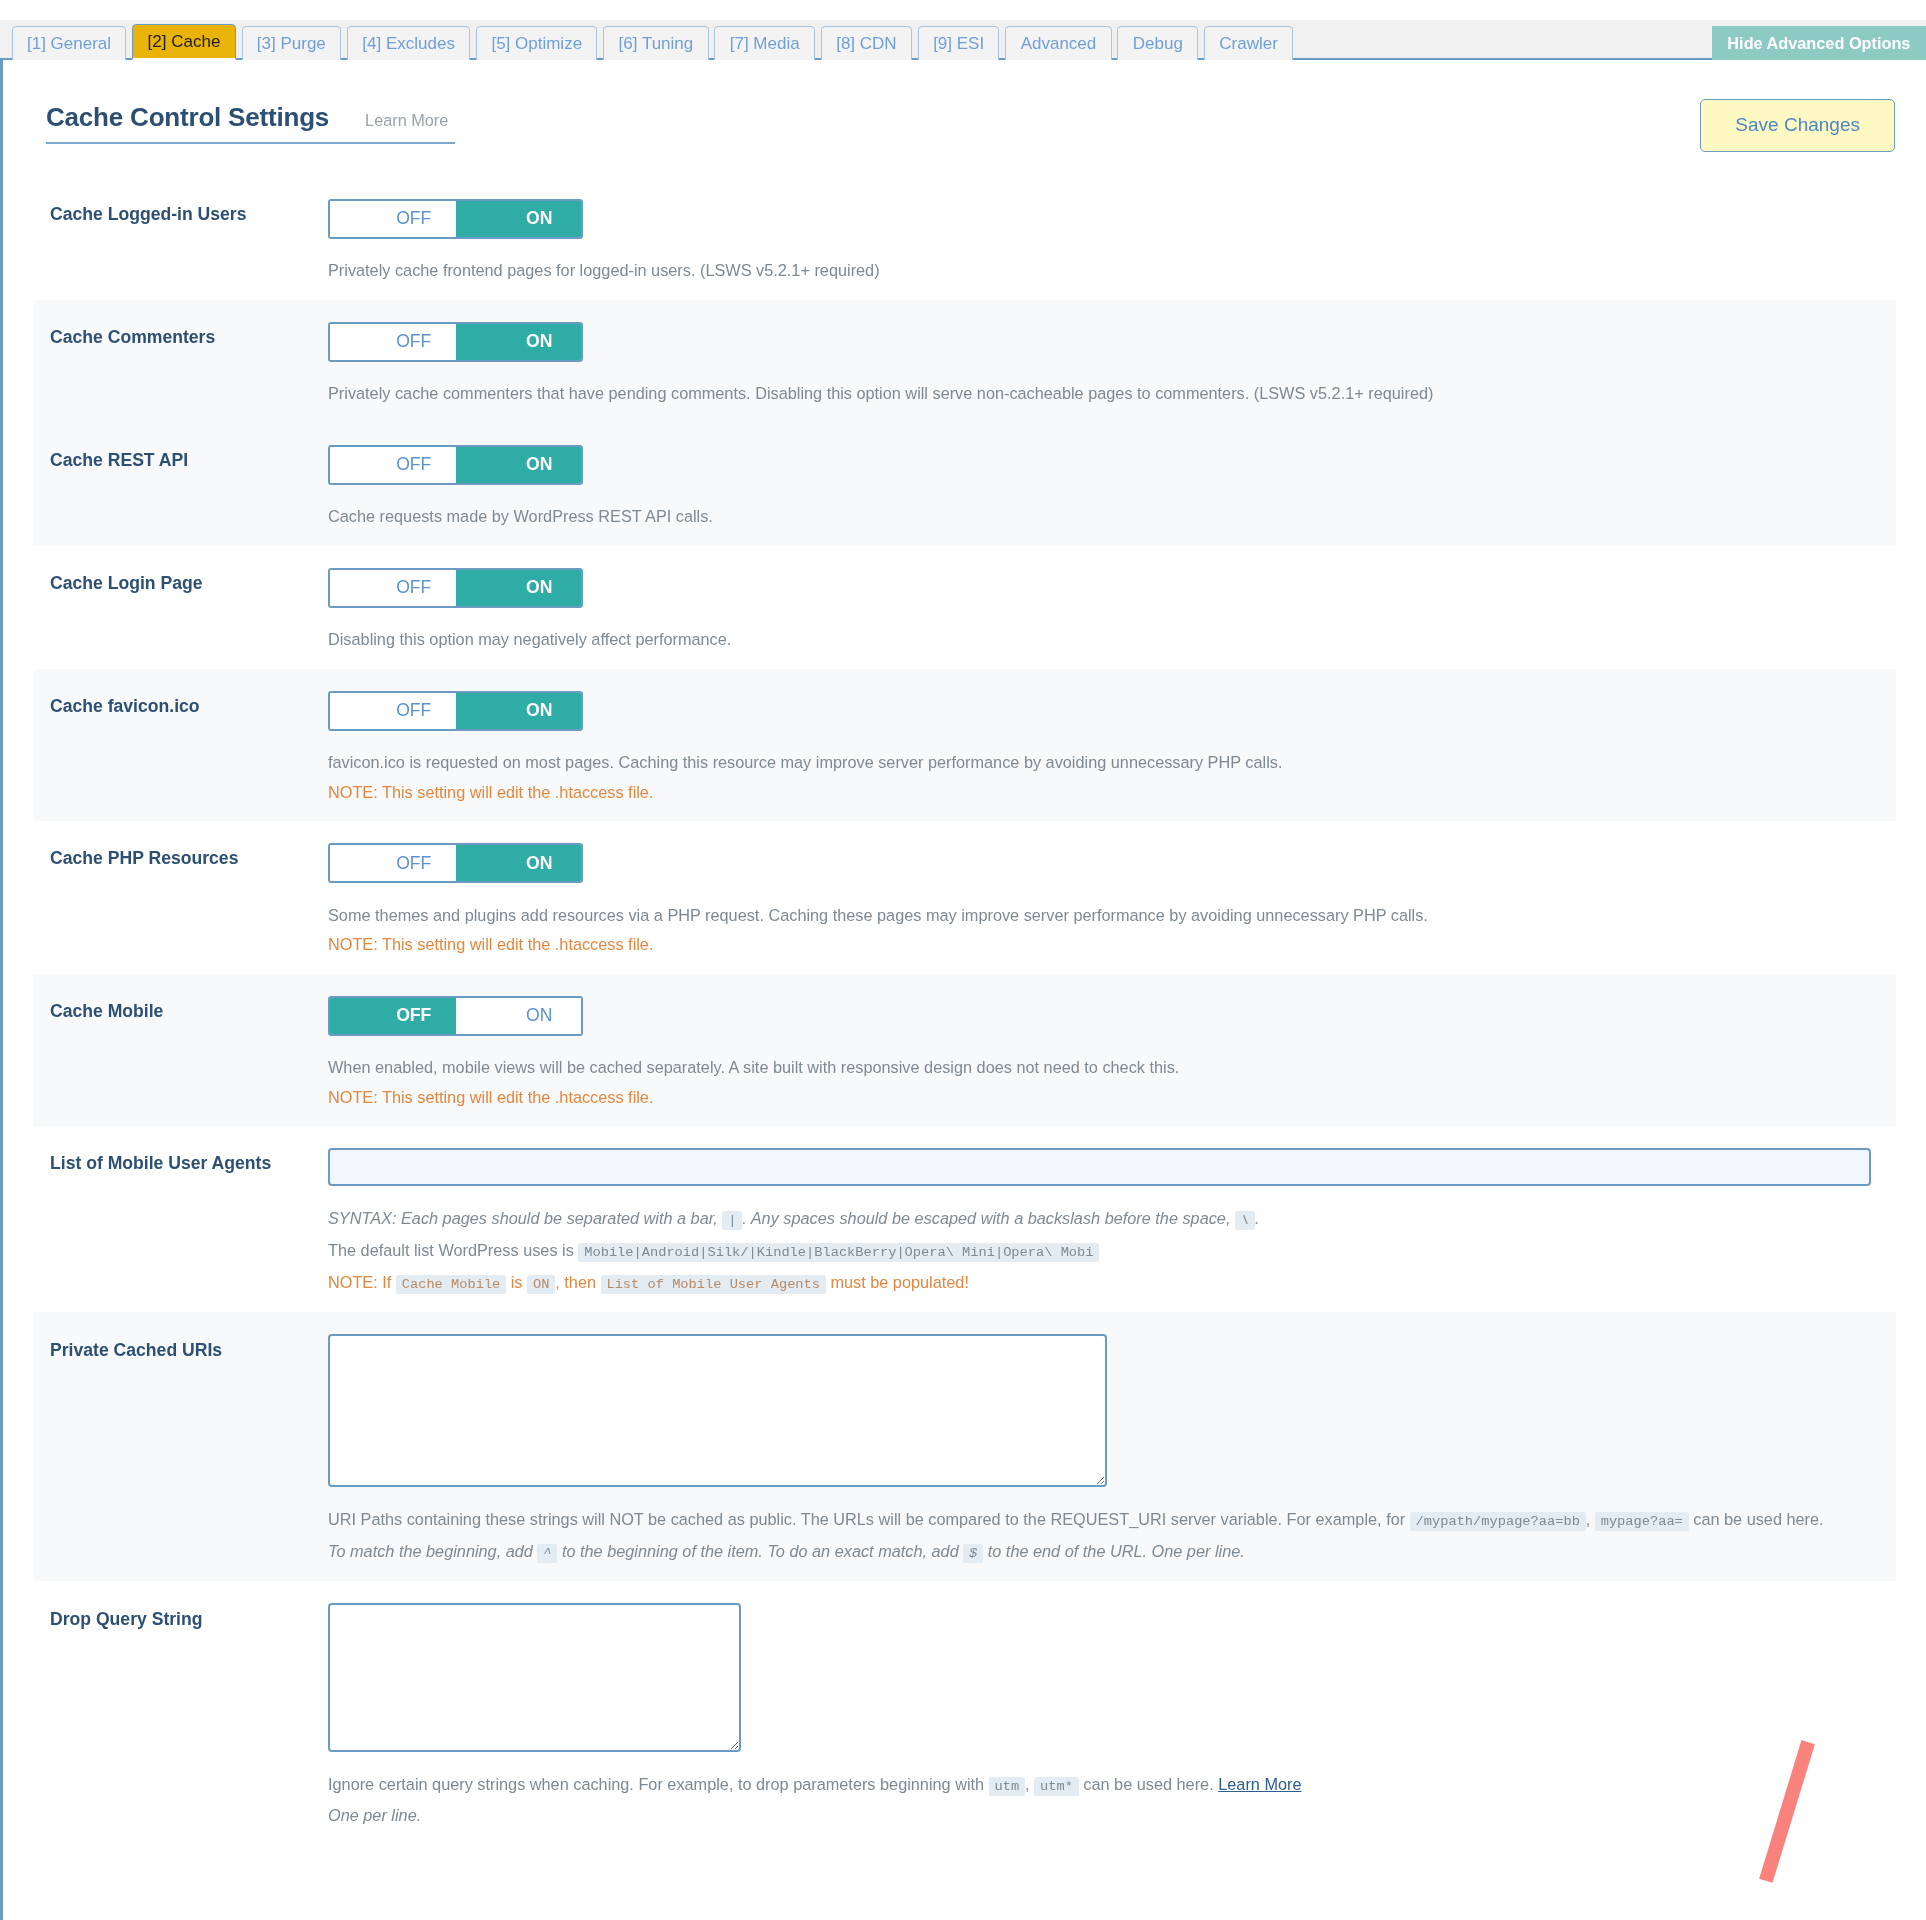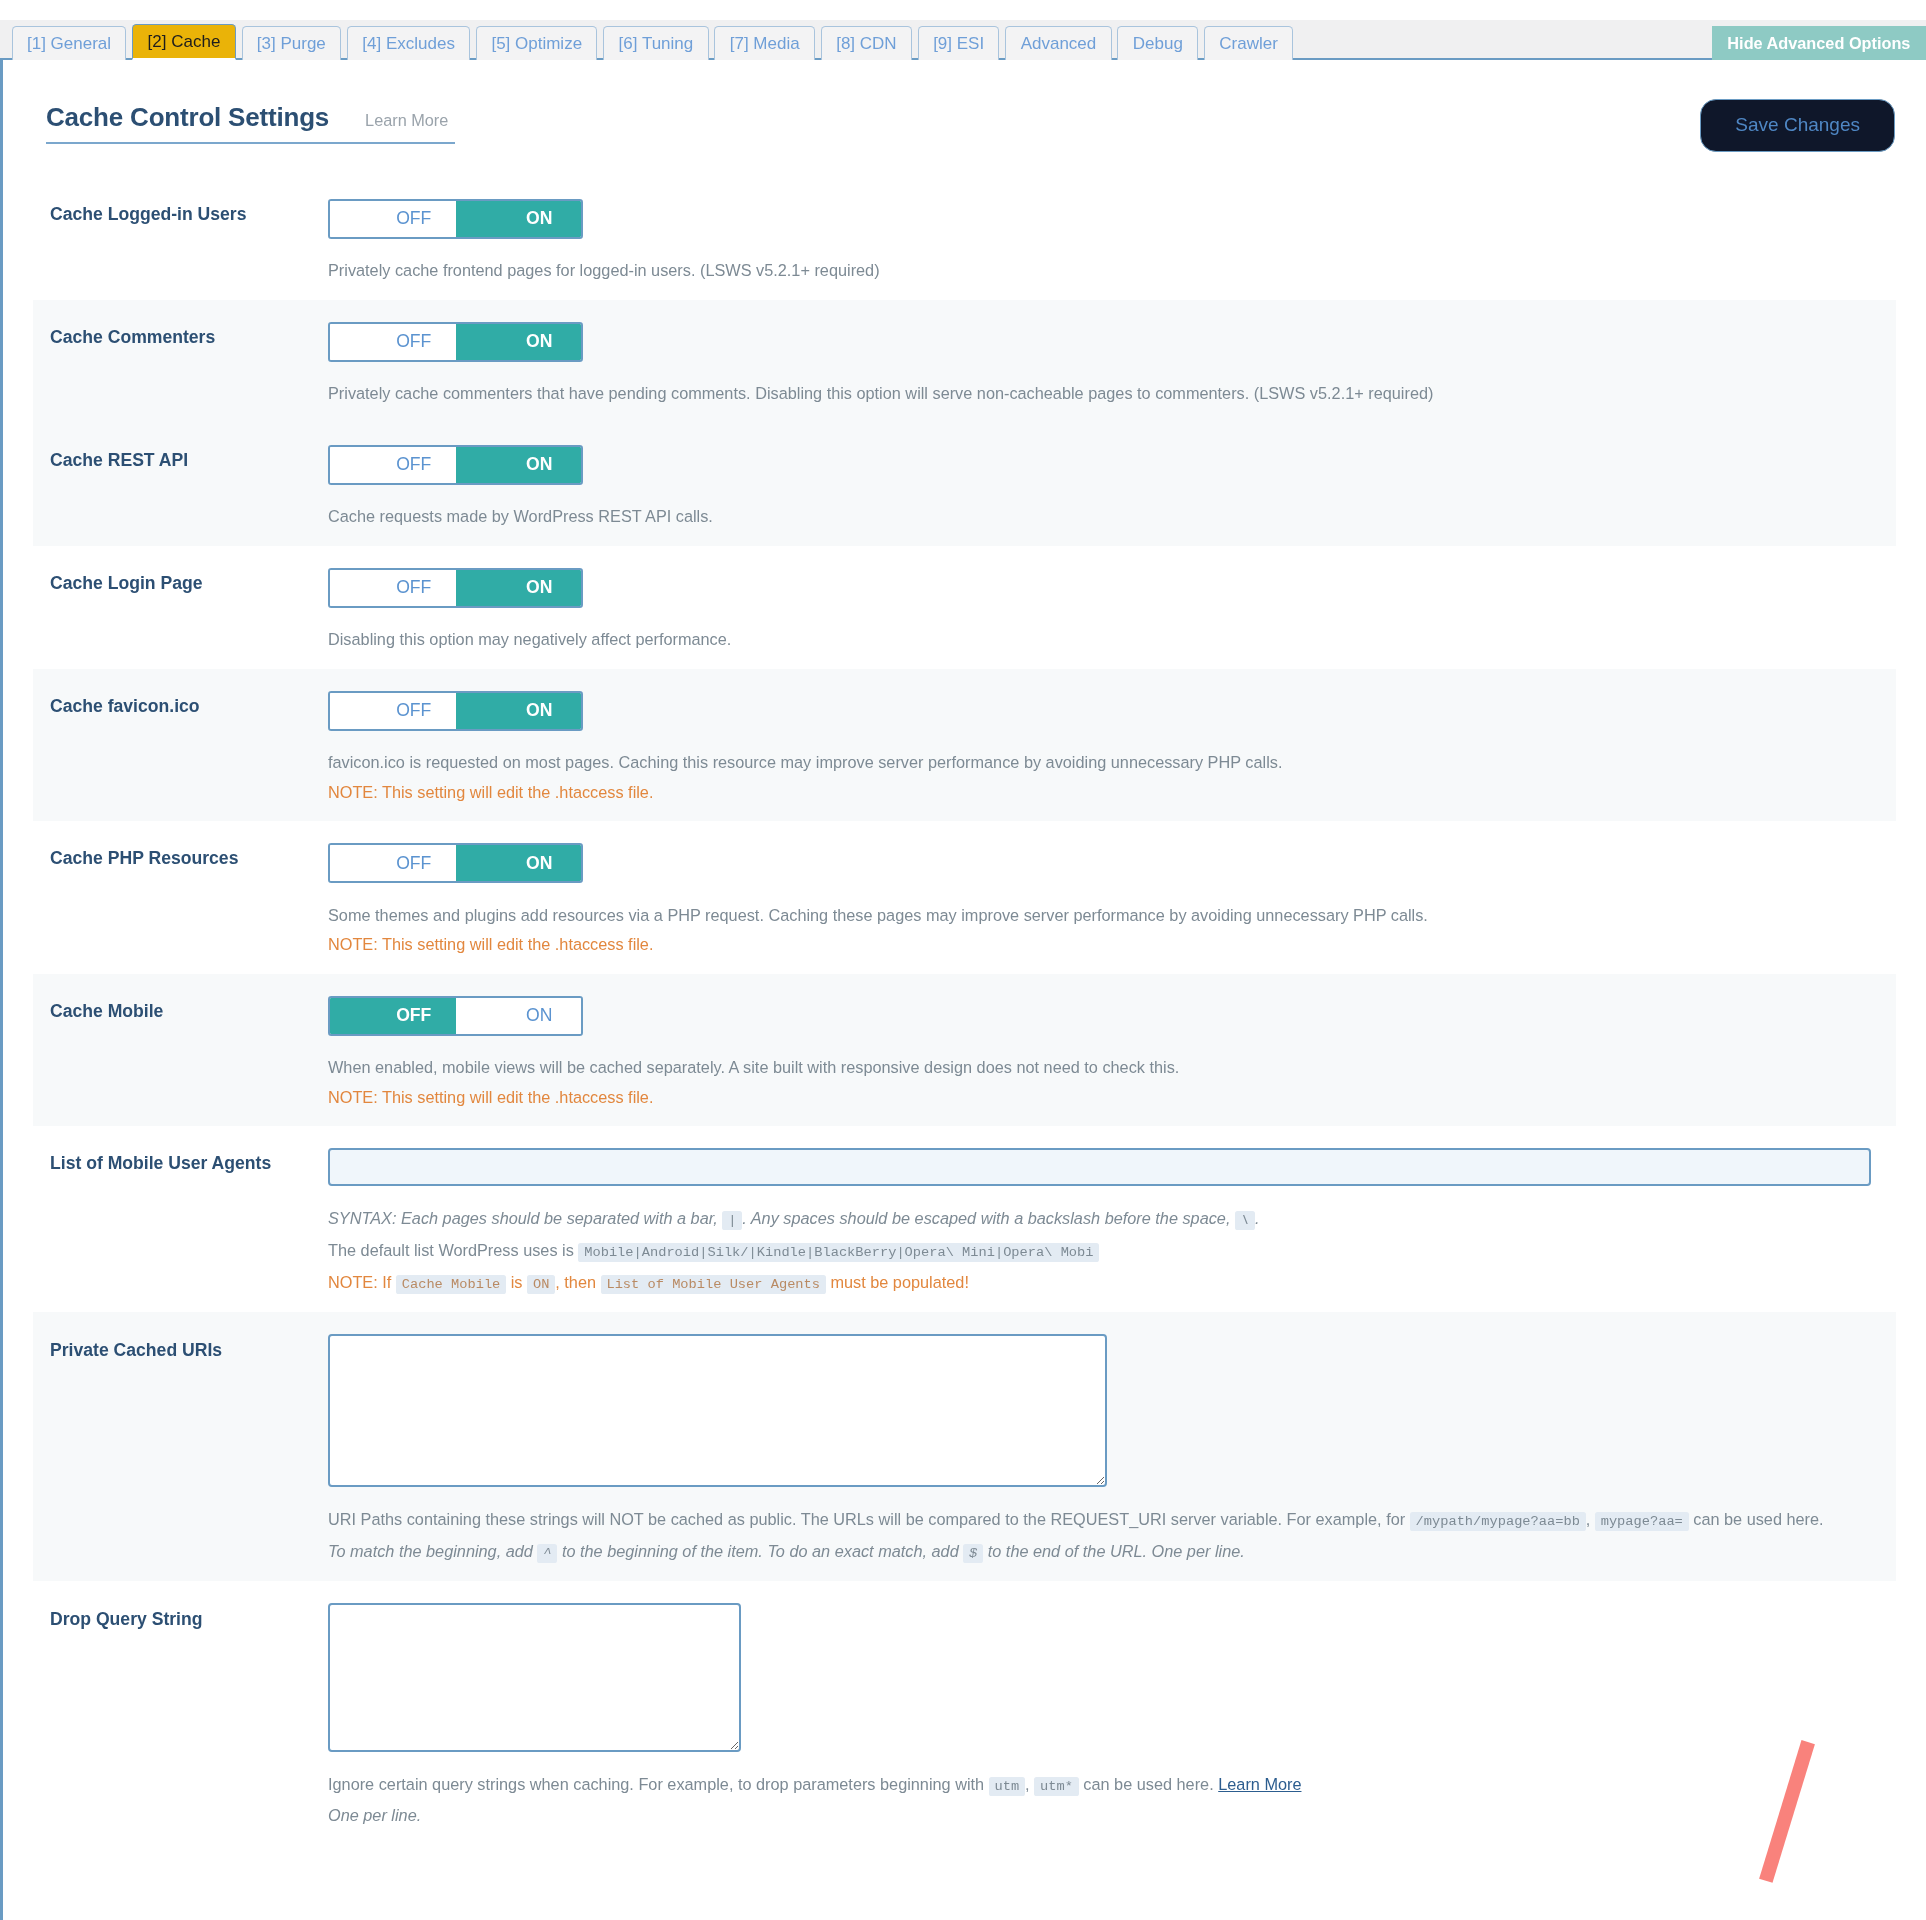--- a/index.html
+++ b/index.html
@@ -98,22 +98,22 @@
   }
   .learn-more-head {
     margin-left: 36px;
     font-size: 16.3px;
     color: #9aa3ab;
   }
   .save-btn {
     margin-top: 5.2px;
     padding: 14.3px 34px;
     border: 1.3px solid #6a9bc3;
-    border-radius: 16px;
-    background: #0f172a;
+    border-radius: 5px;
+    background: #fef9c3;
     color: #4f87c4;
     font-size: 19px;
     cursor: pointer;
     font-family: "Liberation Sans", sans-serif;
   }
 
   .rows {
     margin: 25px 30px 0 30px;
   }
   .row {

